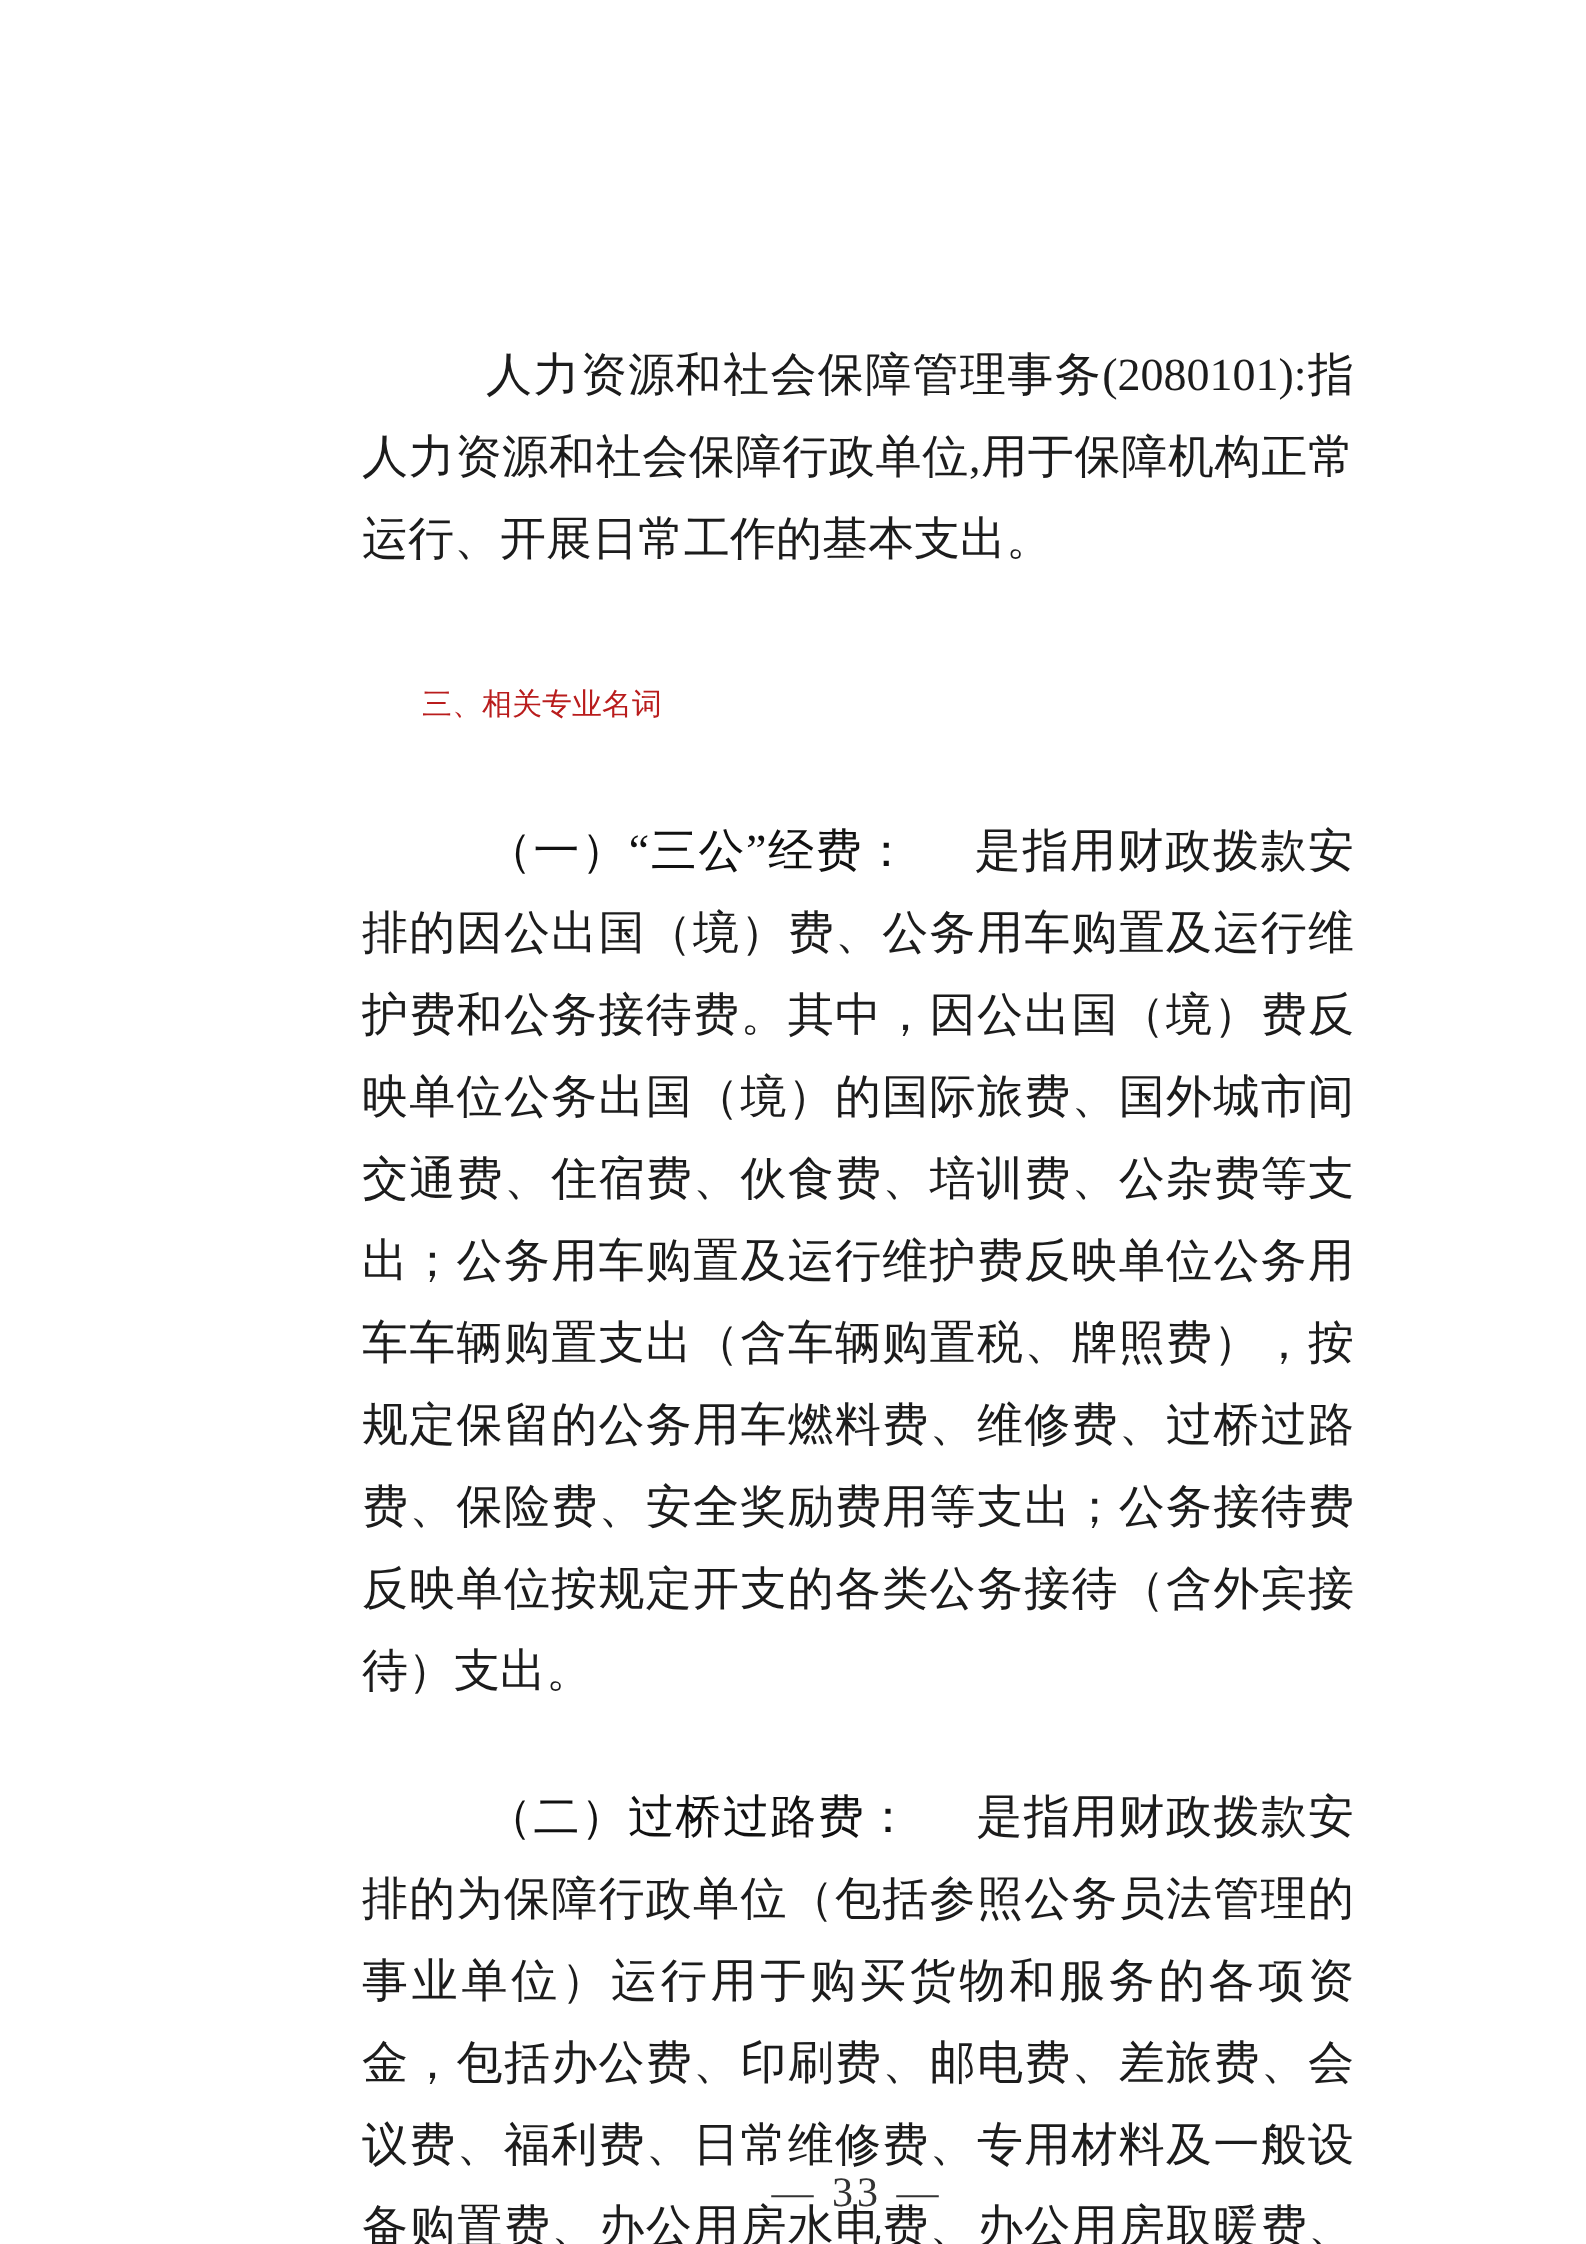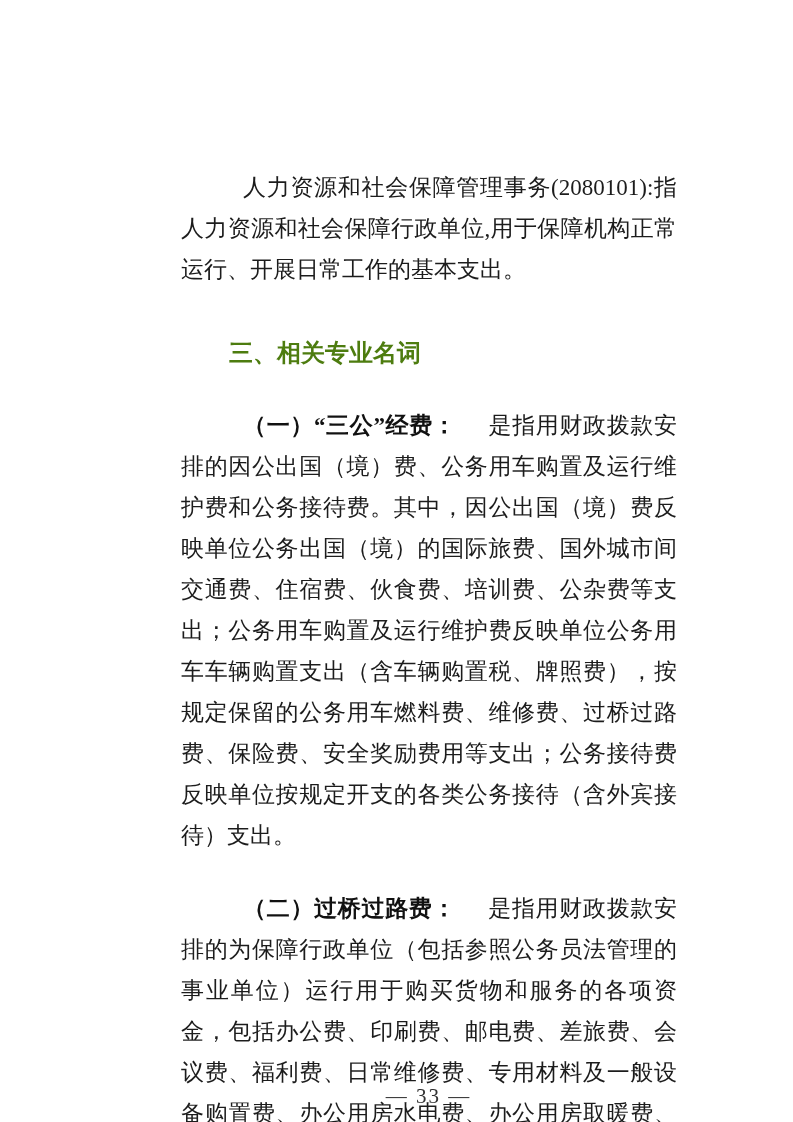--- a/index.html
+++ b/index.html
@@ -22,29 +22,29 @@
   .body-para {
     font-size: 23px;
     line-height: 41px;
     text-align: justify;
     text-justify: inter-character;
     text-indent: 2em;
     word-break: break-all;
   }
   .section-heading {
     font-family: "Liberation Sans", sans-serif;
-    font-weight: bold;
-    font-size: 24px;
+    font-weight: normal;
+    font-size: 15px;
     line-height: 41px;
     text-indent: 2em;
     margin-top: 10px;
-    color: #4d7c0f;
+    color: #b91c1c;
   }
   .lead-bold {
-    font-weight: bold;
+    font-weight: normal;
     color: #111111;
   }
   .page-footer {
     position: absolute;
     left: 0;
     top: 1036px;
     width: 100%;
     text-align: center;
   }
   .page-number {

